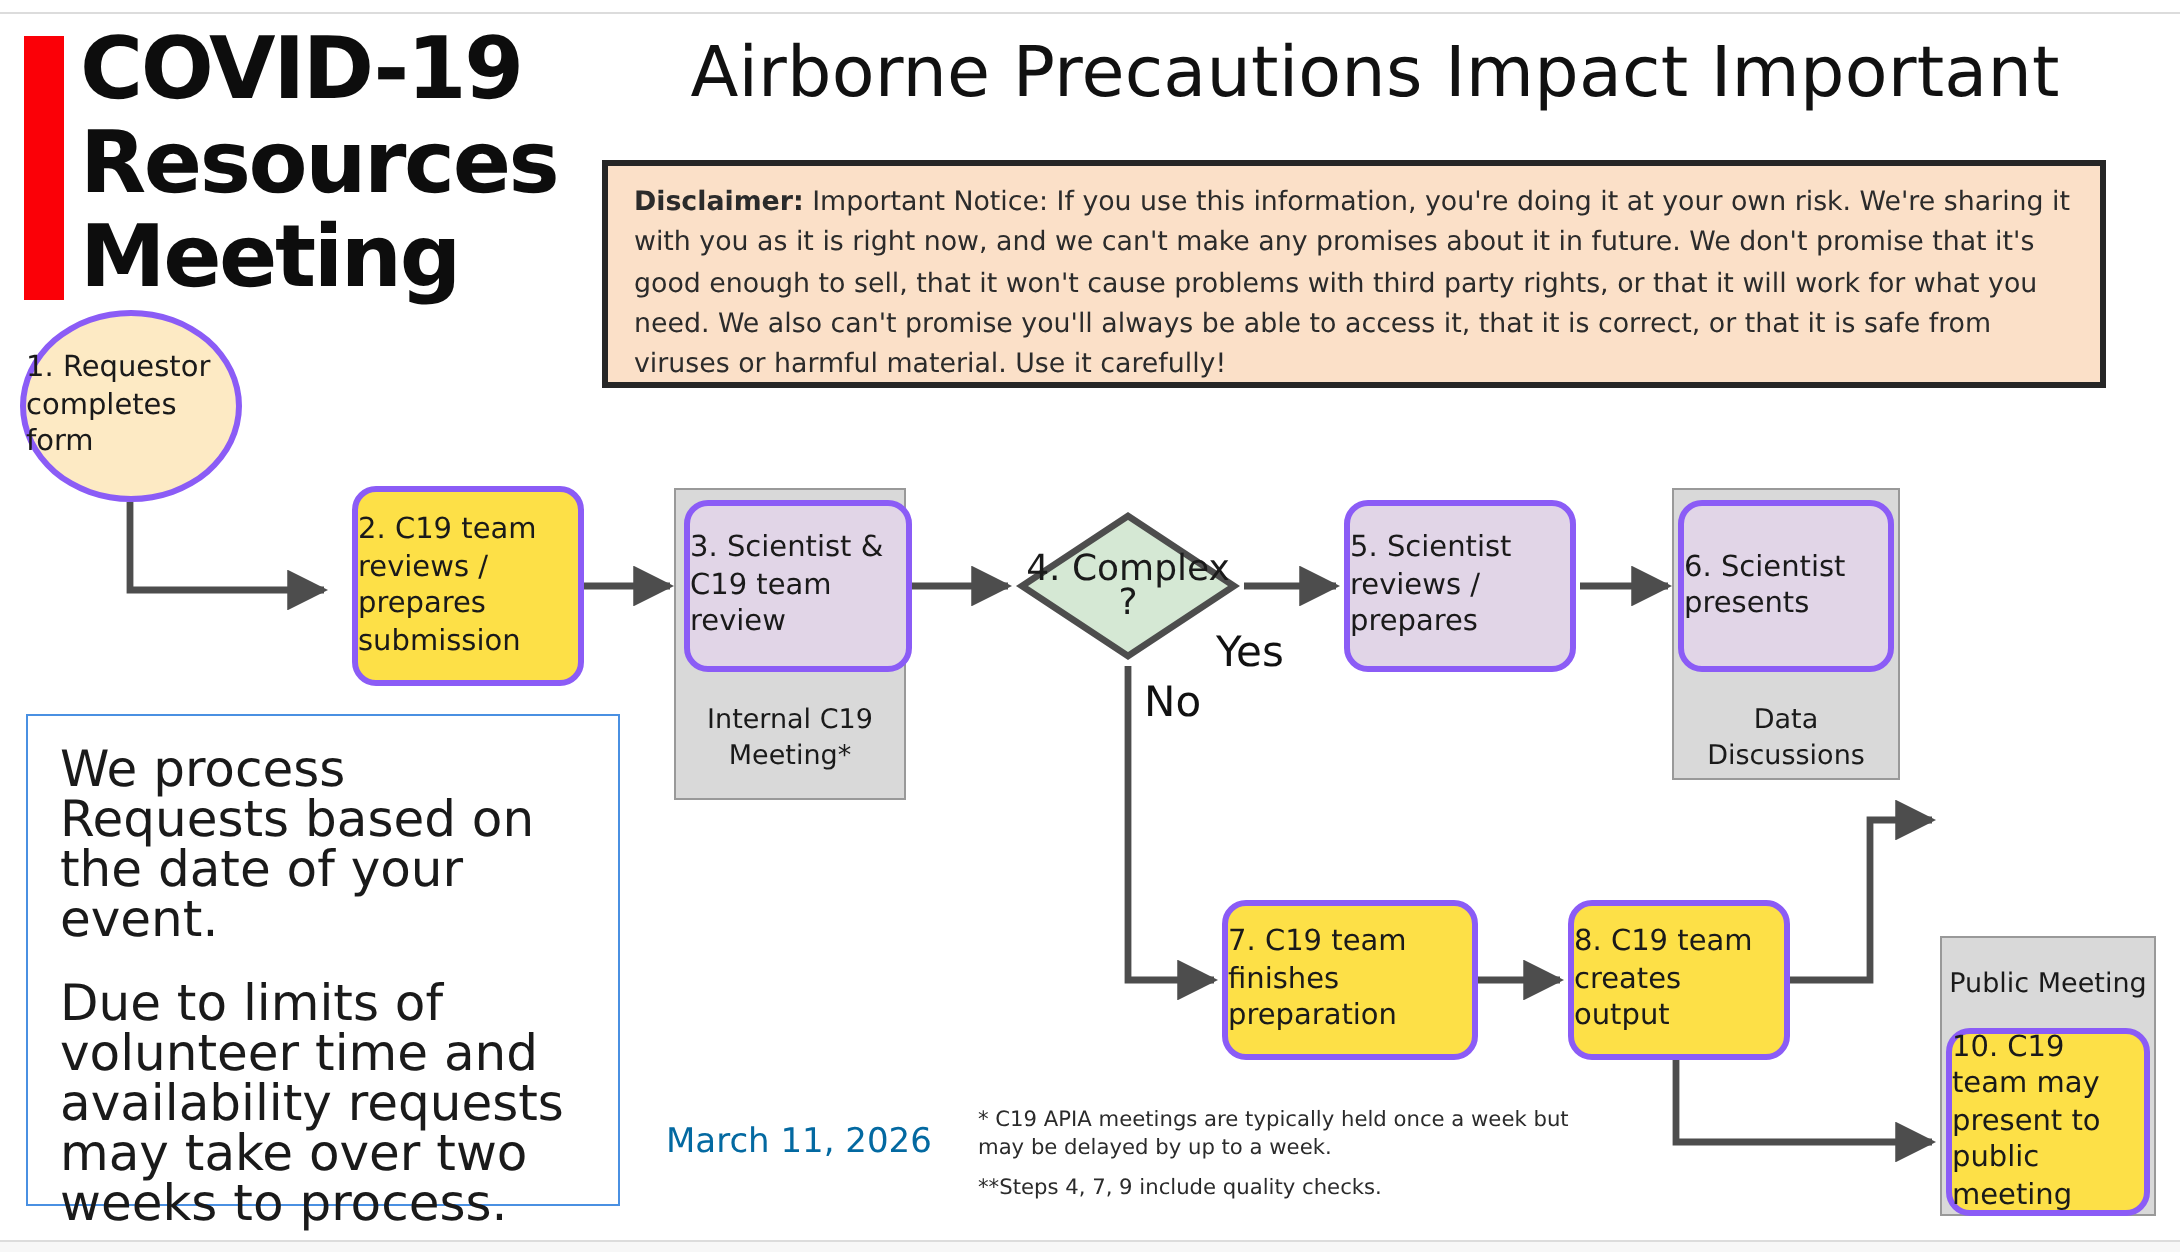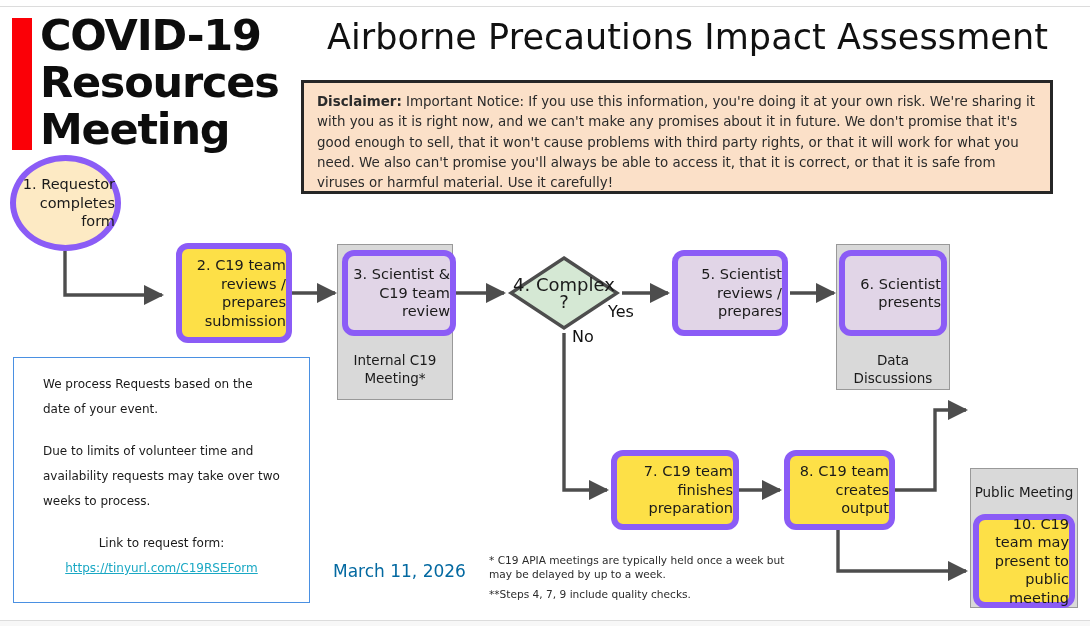--- a/index.html
+++ b/index.html
@@ -85,22 +85,22 @@
   #disclaimer .lead { font-weight: 700; }
 
   
   #infobox {
     position: absolute;
     left: 13px; top: 357px;
     width: 297px; height: 246px;
     box-sizing: border-box;
     background: #ffffff;
     border: 1.5px solid #4a90e2;
-    padding: 14px 29px;
-    font-size: 12px;
+    padding: 14px 16px;
+    font-size: 25px;
     line-height: 25px;
     color: #1a1a1a;
   }
   #infobox p { margin: 0 0 17px 0; }
   #infobox p.last { margin-bottom: 0; text-align: center; }
   #infobox .link {
     color: #1aa8c4;
     text-decoration: underline;
     display: block;
   }
@@ -121,25 +121,25 @@
   #footnote1 { left: 489px; top: 553px; width: 310px; }
   #footnote2 { left: 489px; top: 587px; width: 310px; }
 
   
   .node {
     position: absolute;
     box-sizing: border-box;
     display: flex;
     align-items: center;
     justify-content: center;
-    text-align: right;
+    text-align: left;
     color: #1a1a1a;
     font-size: 14.5px;
     line-height: 18.5px;
-    border: 6px solid #8b5cf6;
+    border: 3px solid #8b5cf6;
   }
   .node.rect { border-radius: 12px; }
   .node.ellipse { border-radius: 50%; }
   .green { background: #fde047; }
   .purple { background: #e1d5e7; }
   .yellow { background: #fdeac4; }
 
   
   .pool {
     position: absolute;
@@ -172,22 +172,23 @@
     justify-content: center;
     text-align: center;
     font-size: 18px;
     line-height: 17px;
     color: #1a1a1a;
     pointer-events: none;
   }
 
   .edgelabel {
     position: absolute;
-    font-size: 16px;
+    font-size: 21px;
     color: #111111;
+    margin-top: 12px;
   }
 
   
   #edges {
     position: absolute;
     left: 0; top: 0;
     width: 1090px; height: 626px;
     pointer-events: none;
   }
 </style>
@@ -200,21 +201,21 @@
 
   <div id="logo">
     <div class="redbar"></div>
     <div class="wordmark">
       <div>COVID-19</div>
       <div>Resources</div>
       <div>Meeting</div>
     </div>
   </div>
 
-  <div id="title">Airborne Precautions Impact Assessment</div>
+  <div id="title">Airborne Precautions Impact Important</div>
 
   <div id="disclaimer">
     <span class="lead">Disclaimer:</span><span>  Important Notice: If you use this information, you're doing it at your own risk. We're sharing it with you as it is right now, and we can't make any promises about it in future. We don't promise that it's good enough to sell, that it won't cause problems with third party rights, or that it will work for what you need. We also can't promise you'll always be able to access it, that it is correct, or that it is safe from viruses or harmful material. Use it carefully!</span>
   </div>
 
   <div id="infobox">
     <p>We process Requests based on the date of your event.</p>
     <p>Due to limits of volunteer time and availability requests may take over two weeks to process.</p>
     <p class="last">
       <span>Link to request form:</span>

